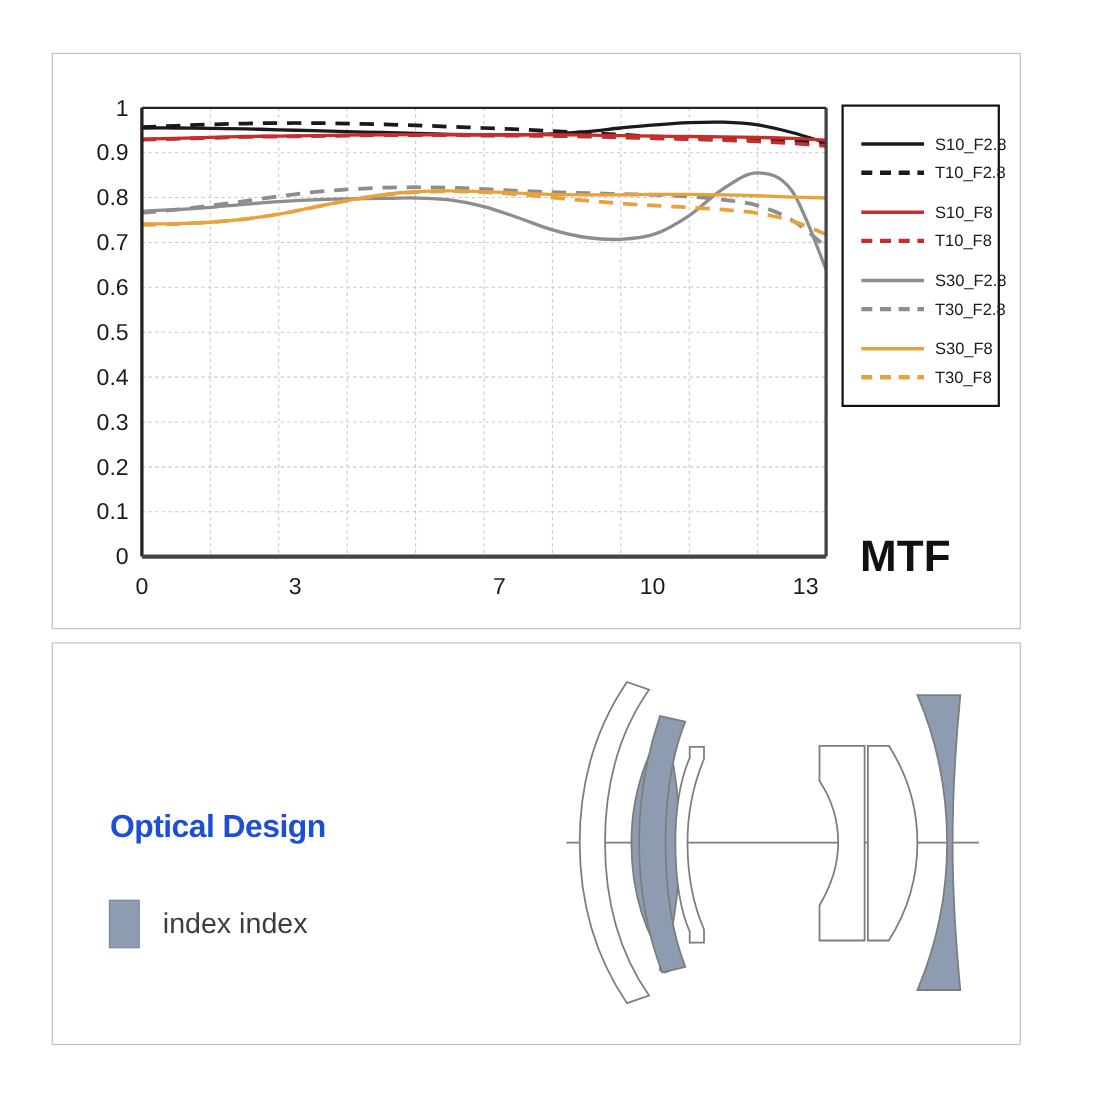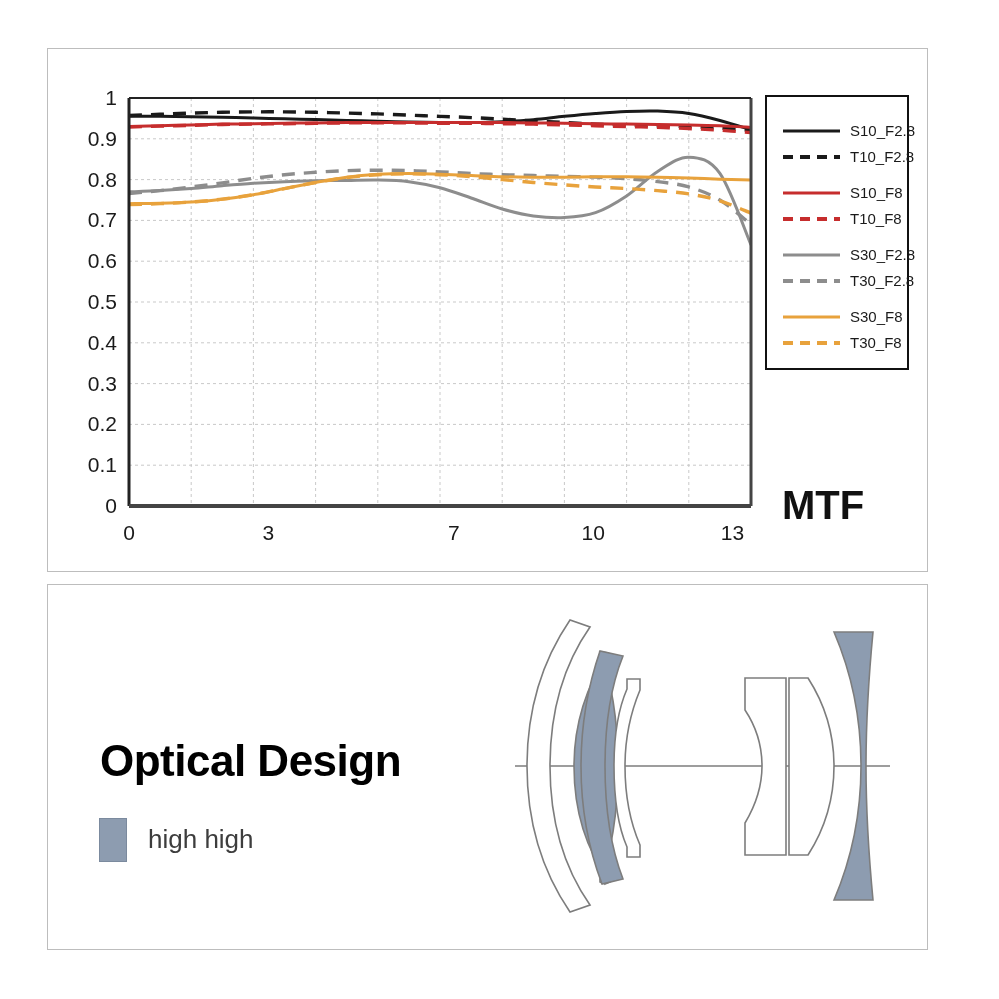--- a/index.html
+++ b/index.html
@@ -23,21 +23,21 @@
   }
   .legend-text{
     font-size:15px;fill:#1a1a1a;font-family:"Liberation Sans",sans-serif;
   }
   .mtf-title{
     font-size:40px;font-weight:bold;fill:#111111;
     font-family:"Liberation Sans",sans-serif;
   }
   #optical-title{
     position:absolute;left:100px;top:736px;
-    font-size:44px;font-weight:bold;color:#000000;
+    font-size:29px;font-weight:bold;color:#1d4ed8;
     letter-spacing:-0.5px;white-space:nowrap;
   }
   #hi-swatch{
     position:absolute;left:99px;top:818px;width:28px;height:44px;
     background:#8d9cb0;border:1px solid #7b8a9e;box-sizing:border-box;
   }
   #hi-label{
     position:absolute;left:148px;top:824px;
     font-size:26px;color:#3d3d3d;white-space:nowrap;
   }
@@ -128,21 +128,21 @@
         </g>
     </g>
     <text class="mtf-title" x="775" y="470" text-anchor="middle">MTF</text>
   </svg>
 </div>
 
 <div class="panel" id="optical-panel"></div>
 
 <div id="optical-title">Optical Design</div>
 <div id="hi-swatch"></div>
-<div id="hi-label">high high</div>
+<div id="hi-label">index index</div>
 
 <svg id="lens-svg" width="999" height="999" style="pointer-events:none;">
   <line x1="515" y1="766" x2="890" y2="766" stroke="#7d7d7d" stroke-width="1.6"></line>
 
   <path d="M 590 627 C 562 667 550 714 550 766 C 550 818 562 865 590 905
            L 570 912 C 540 868 527 818 527 766 C 527 714 540 664 570 620 Z" fill="#ffffff" stroke="#7d7d7d" stroke-width="1.6"></path>
 
   <path d="M 608 653 C 586 687 574 724 574 766 C 574 810 586 850 610 882
            L 605 884 L 605 878 L 602 883 L 600 882 L 600 879
            C 611 856 618 812 618 766 C 618 720 611 678 600 652 Z" fill="#8d9cb0" stroke="#7d7d7d" stroke-width="1.6"></path>

